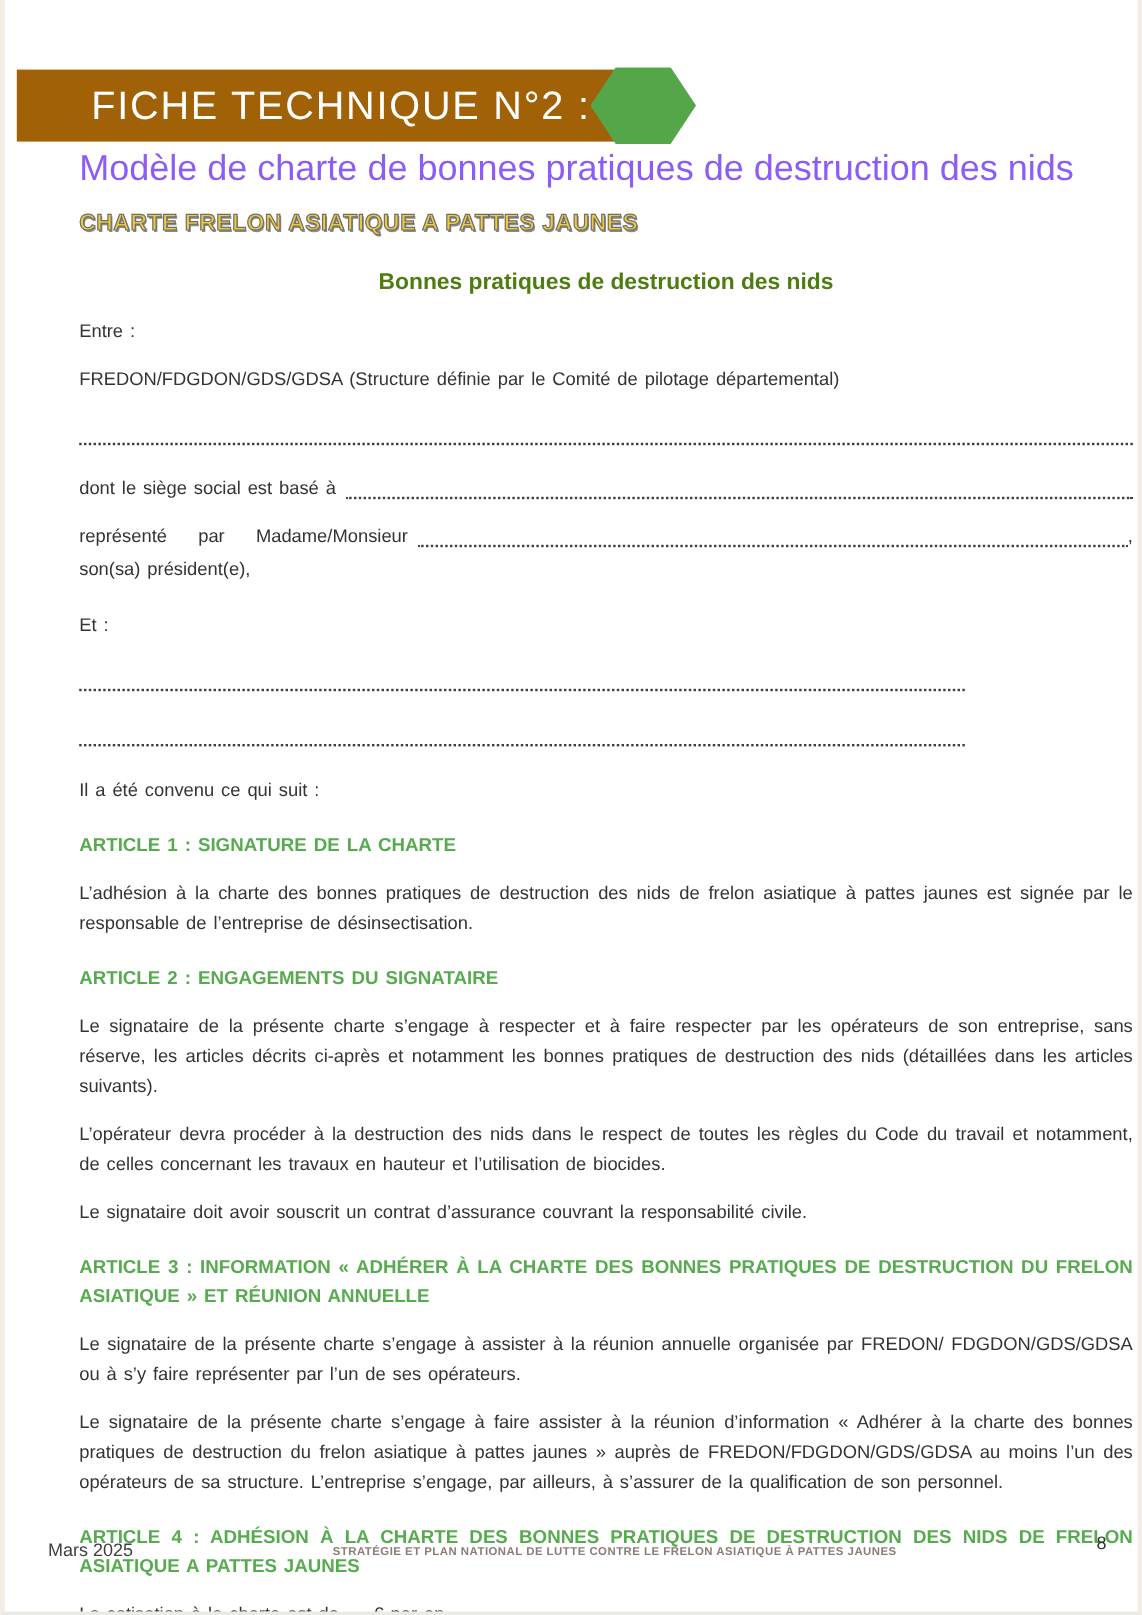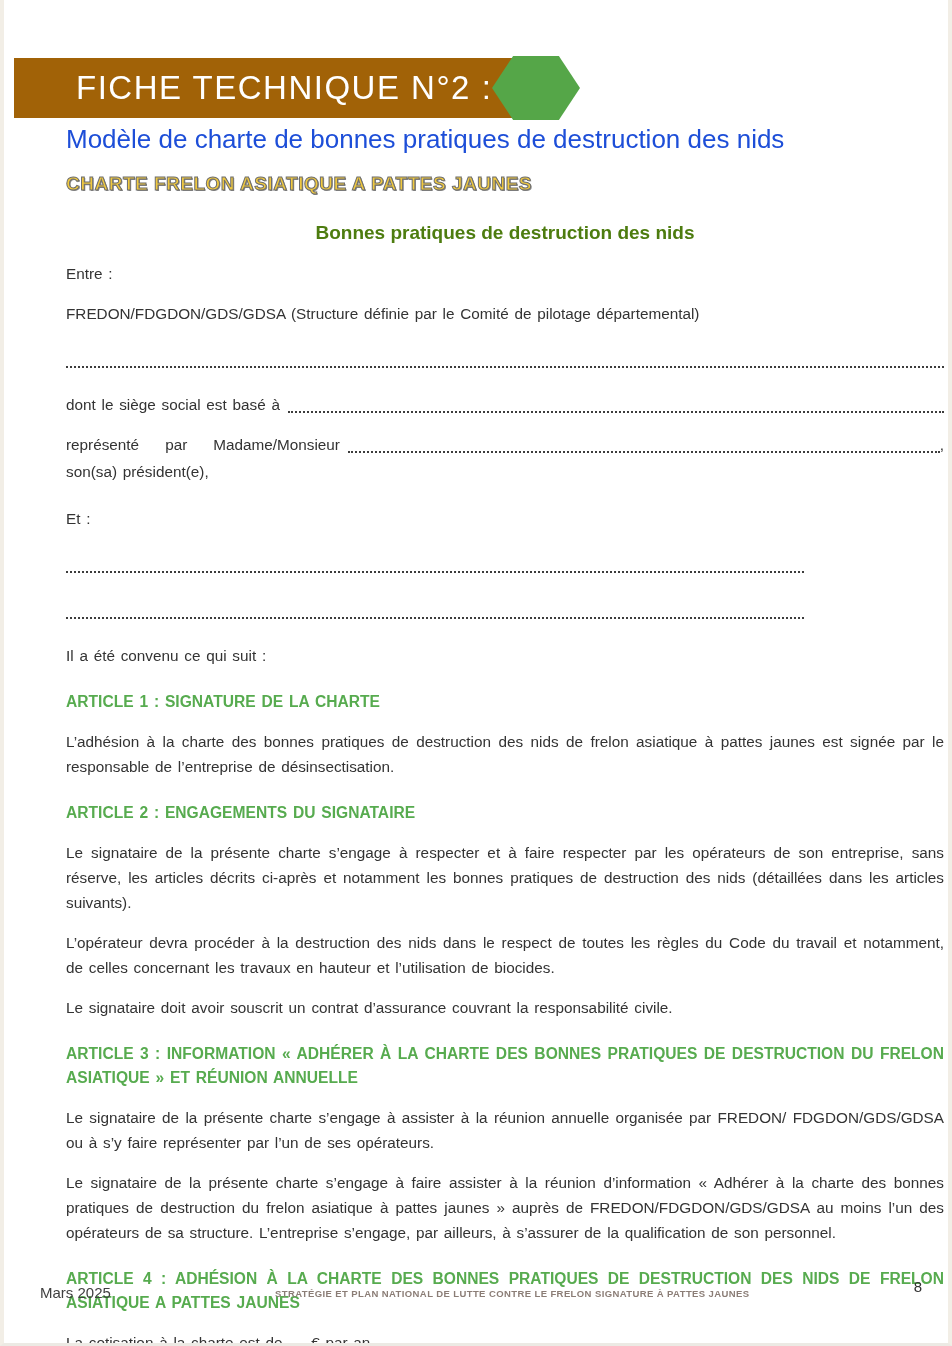--- a/index.html
+++ b/index.html
@@ -41,22 +41,22 @@
     clip-path: polygon(24% 0, 76% 0, 100% 50%, 76% 100%, 24% 100%, 0 50%);
   }
 
   
   .content {
     position: absolute;
     left: 62px; top: 124px;
     width: 878px;
   }
   .subtitle {
-    color: #1d4ed8;
-    font-size: 26px;
+    color: #8b5cf6;
+    font-size: 30px;
     margin: 0 0 18px 0;
     font-weight: 400;
   }
   .charte-title {
     text-align: left;
     font-size: 19px;
     font-weight: bold;
     color: #f0c93f;
     -webkit-text-stroke: 1px #6e6e6e;
     text-shadow: 1px 1px 0 #8a8a8a;
@@ -179,17 +179,17 @@
       <p>Le signataire de la présente charte s’engage à faire assister à la réunion d’information « Adhérer à la charte des bonnes pratiques de destruction du frelon asiatique à pattes jaunes » auprès de FREDON/FDGDON/GDS/GDSA au moins l’un des opérateurs de sa structure. L’entreprise s’engage, par ailleurs, à s’assurer de la qualification de son personnel.</p>
 
       <h3 class="article-heading">ARTICLE 4 : ADHÉSION À LA CHARTE DES BONNES PRATIQUES DE DESTRUCTION DES NIDS DE FRELON ASIATIQUE A PATTES JAUNES</h3>
       <p class="single">La cotisation à la charte est de&nbsp;&nbsp;&nbsp;&nbsp;&nbsp;€ par an.</p>
 
     </div>
   </div>
 
   <div class="footer">
     <span class="footer-date">Mars 2025</span>
-    <span class="footer-center">STRATÉGIE ET PLAN NATIONAL DE LUTTE CONTRE LE FRELON SIGNATURE À PATTES JAUNES</span>
+    <span class="footer-center">STRATÉGIE ET PLAN NATIONAL DE LUTTE CONTRE LE FRELON ASIATIQUE À PATTES JAUNES</span>
     <span class="footer-page">8</span>
   </div>
 
 </div>
 
 </body></html>

